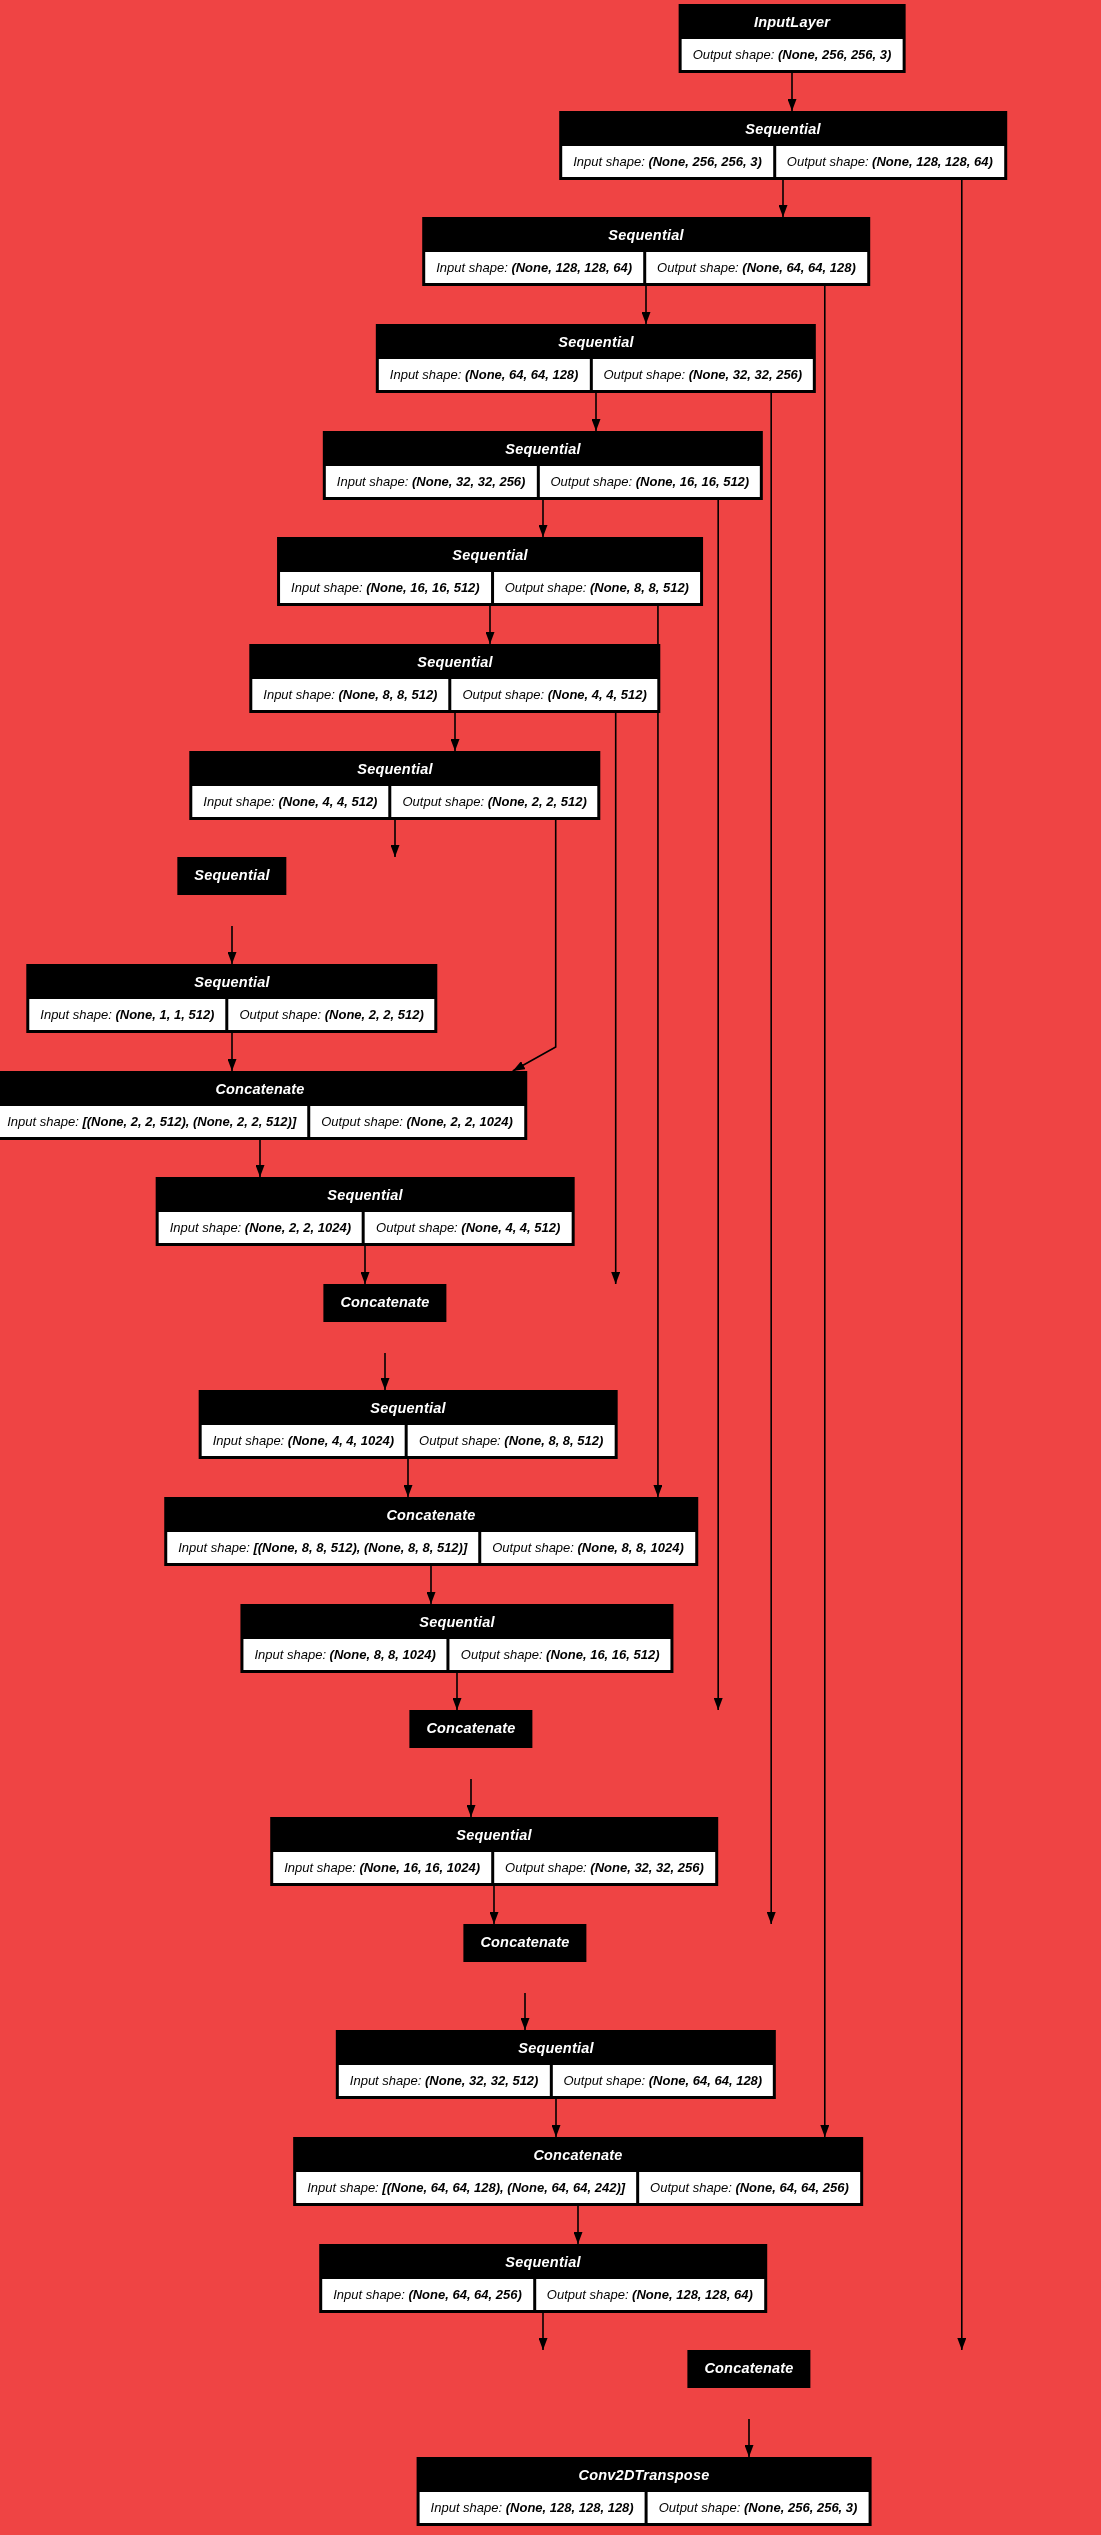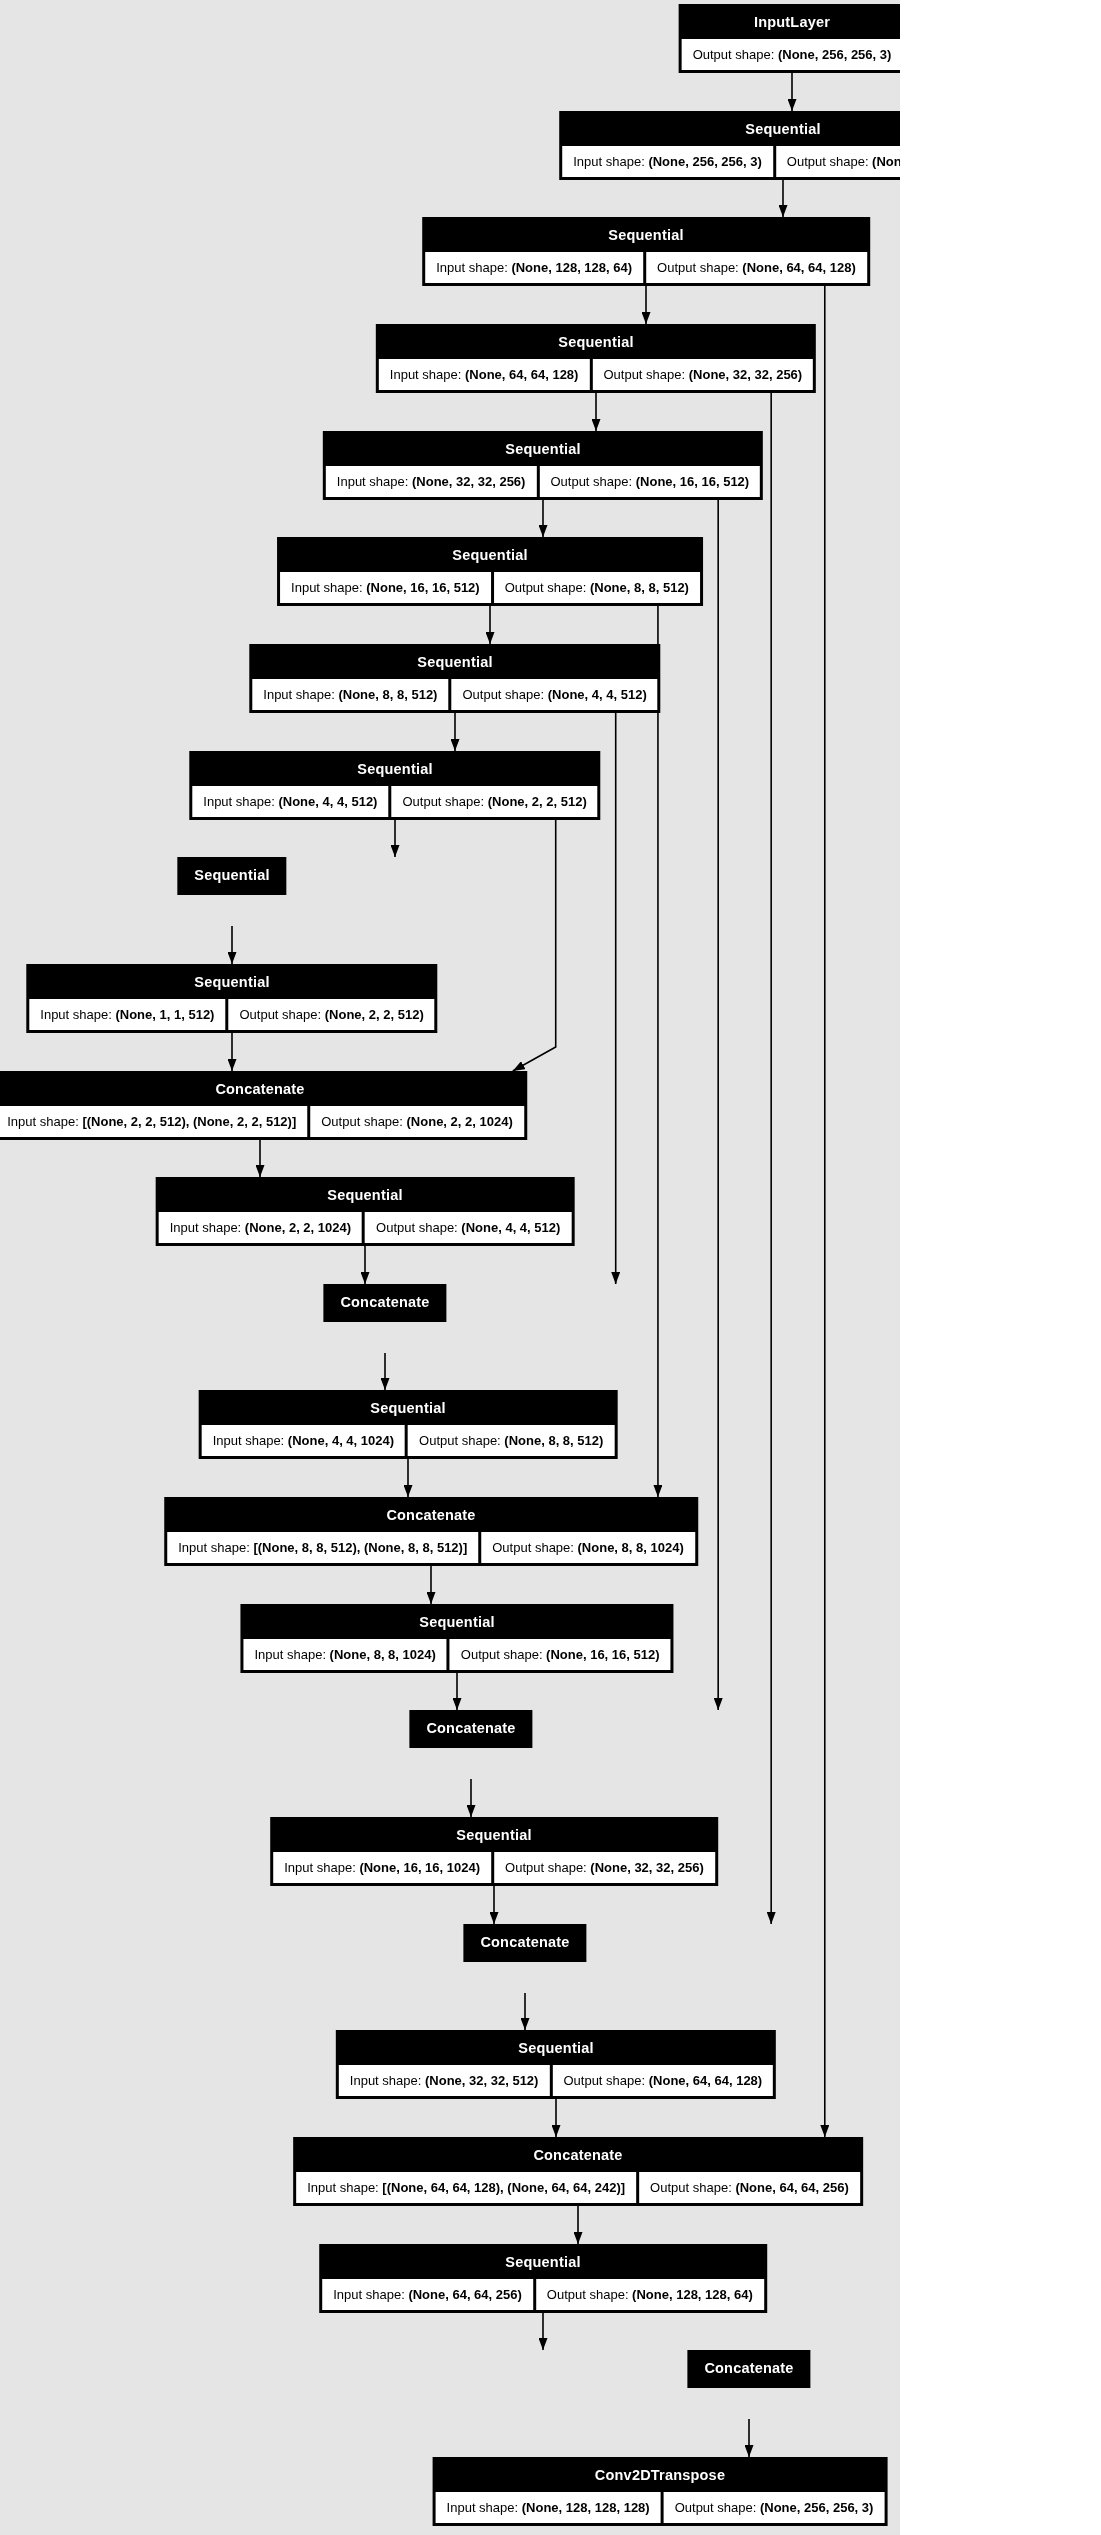--- a/index.html
+++ b/index.html
@@ -3,24 +3,25 @@
 <meta charset="utf-8">
 <style>
   html, body {
     margin: 0;
     padding: 0;
     background: #ffffff;
     font-family: "Liberation Sans", "DejaVu Sans", sans-serif;
   }
   #canvas {
     position: relative;
-    width: 900px;
+    width: 1101px;
     height: 2535px;
-    background: #e5e5e5;
+    background: #ef4444;
     overflow: hidden;
+    font-style: italic;
   }
   #edges {
     position: absolute;
     left: 0; top: 0;
     width: 1101px;
     height: 2535px;
     pointer-events: none;
   }
   .node {
     position: absolute;
@@ -229,20 +230,20 @@
     <div class="node" style="left: 543px; top: 2244px;">
       <div class="node-title">Sequential</div>
       <div class="node-body">
         <div class="cell"><span class="plabel">Input shape: </span><span class="pval">(None, 64, 64, 256)</span></div>
         <div class="cell"><span class="plabel">Output shape: </span><span class="pval">(None, 128, 128, 64)</span></div>
       </div>
     </div>
     <div class="node" style="left: 749px; top: 2350px;">
       <div class="node-title">Concatenate</div>
     </div>
-    <div class="node" style="left: 660px; top: 2457px;">
+    <div class="node" style="left: 644px; top: 2457px;">
       <div class="node-title">Conv2DTranspose</div>
       <div class="node-body">
         <div class="cell"><span class="plabel">Input shape: </span><span class="pval">(None, 128, 128, 128)</span></div>
         <div class="cell"><span class="plabel">Output shape: </span><span class="pval">(None, 256, 256, 3)</span></div>
       </div>
     </div>
   </div>
 
 </body></html>

